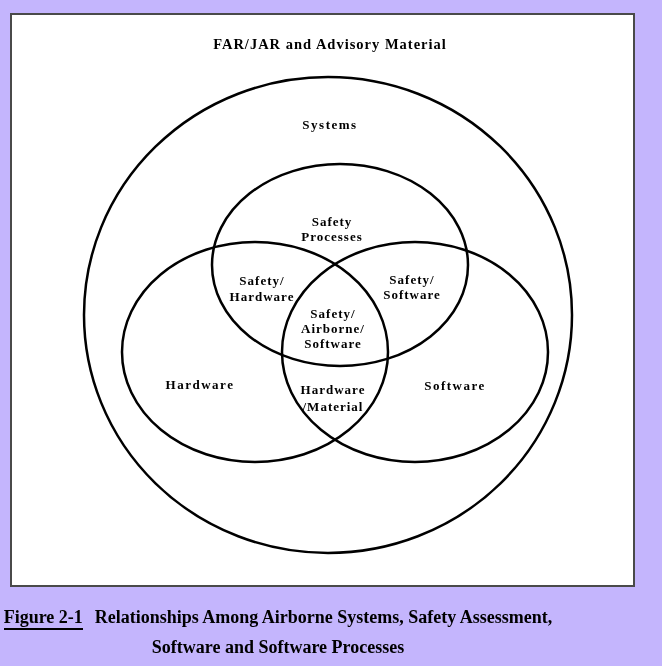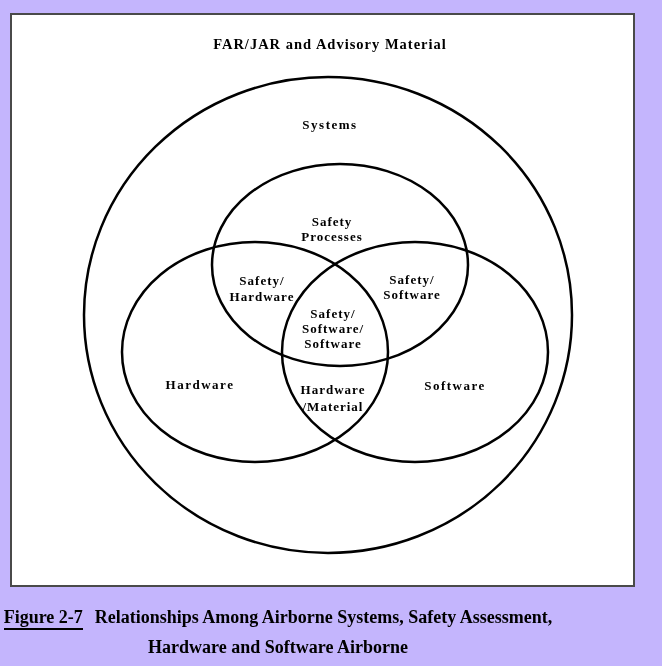--- a/index.html
+++ b/index.html
@@ -96,33 +96,33 @@
     <div>Hardware</div>
   </div>
 
   <div class="lbl saf-sw">
     <div>Safety/</div>
     <div>Software</div>
   </div>
 
   <div class="lbl saf-hw-sw">
     <div>Safety/</div>
-    <div>Software/</div>
+    <div>Airborne/</div>
     <div>Software</div>
   </div>
 
   <div class="lbl hardware">Hardware</div>
 
   <div class="lbl hw-sw">
     <div>Hardware</div>
     <div>/Material</div>
   </div>
 
   <div class="lbl software">Software</div>
 
   <div class="caption">
     <div>
-      <span class="fig-label">Figure 2-7</span><span class="cap-rest">Relationships Among Airborne Systems, Safety Assessment,</span>
+      <span class="fig-label">Figure 2-1</span><span class="cap-rest">Relationships Among Airborne Systems, Safety Assessment,</span>
     </div>
-    <div>Hardware and Software Airborne</div>
+    <div>Software and Software Processes</div>
   </div>
 
 </div>
 
 </body></html>

